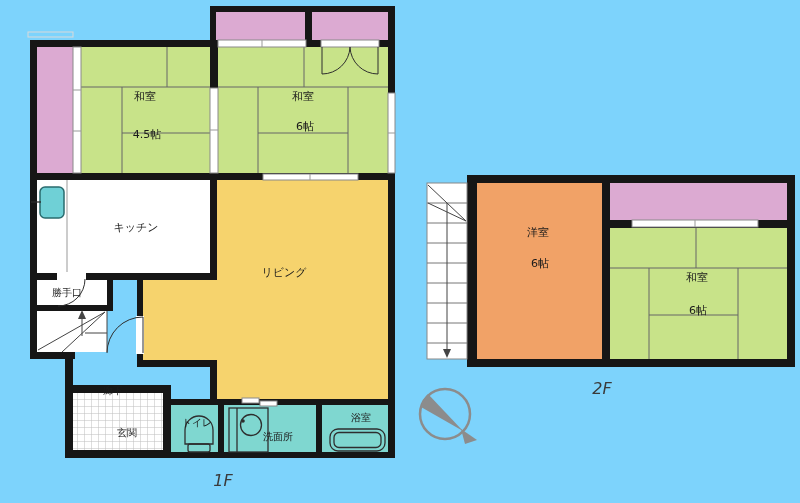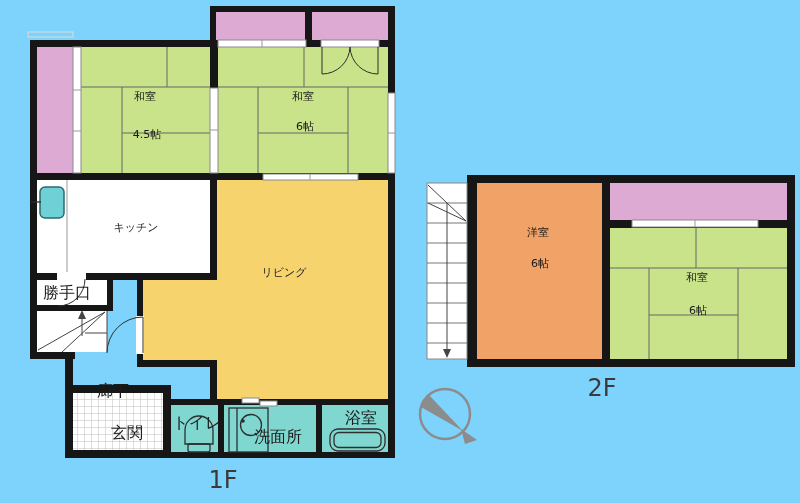--- a/index.html
+++ b/index.html
@@ -1,21 +1,21 @@
 <!DOCTYPE html>
 <html><head>
 <meta charset="utf-8">
 <style>
   html,body{margin:0;padding:0;background:#ffffff;}
   .canvas{position:relative;width:800px;height:503px;background:#7dd3fc;
           font-family:"DejaVu Sans","Liberation Sans",sans-serif;overflow:hidden;}
   .canvas svg{position:absolute;left:0;top:0;}
   .lbl{position:absolute;transform:translate(-50%,-50%);font-size:11px;color:#1b1b1b;white-space:nowrap;}
-  .lbl.sm{font-size:16px;text-align:center;}
-  .floor-lbl{position:absolute;transform:translate(-50%,-50%);font-size:24px;color:#3a3a3a;}
+  .lbl.sm{font-size:10px;text-align:center;}
+  .floor-lbl{position:absolute;transform:translate(-50%,-50%);font-size:16px;color:#3a3a3a;font-style:italic;}
   .wall{fill:#161616;stroke:none;}
   .win{fill:#ffffff;stroke:#8a8a8a;stroke-width:1;}
   .tat{stroke:#666666;stroke-width:1;fill:none;}
   .thin{stroke:#999999;stroke-width:1;fill:none;}
   .fix{stroke:#2e2e2e;stroke-width:1.3;fill:none;}
   .stair1{stroke:#444444;stroke-width:1;fill:none;}
   .stair2{stroke:#777777;stroke-width:1;fill:none;}
   .door{stroke:#2e2e2e;stroke-width:1;fill:none;}
 </style>
 </head>

